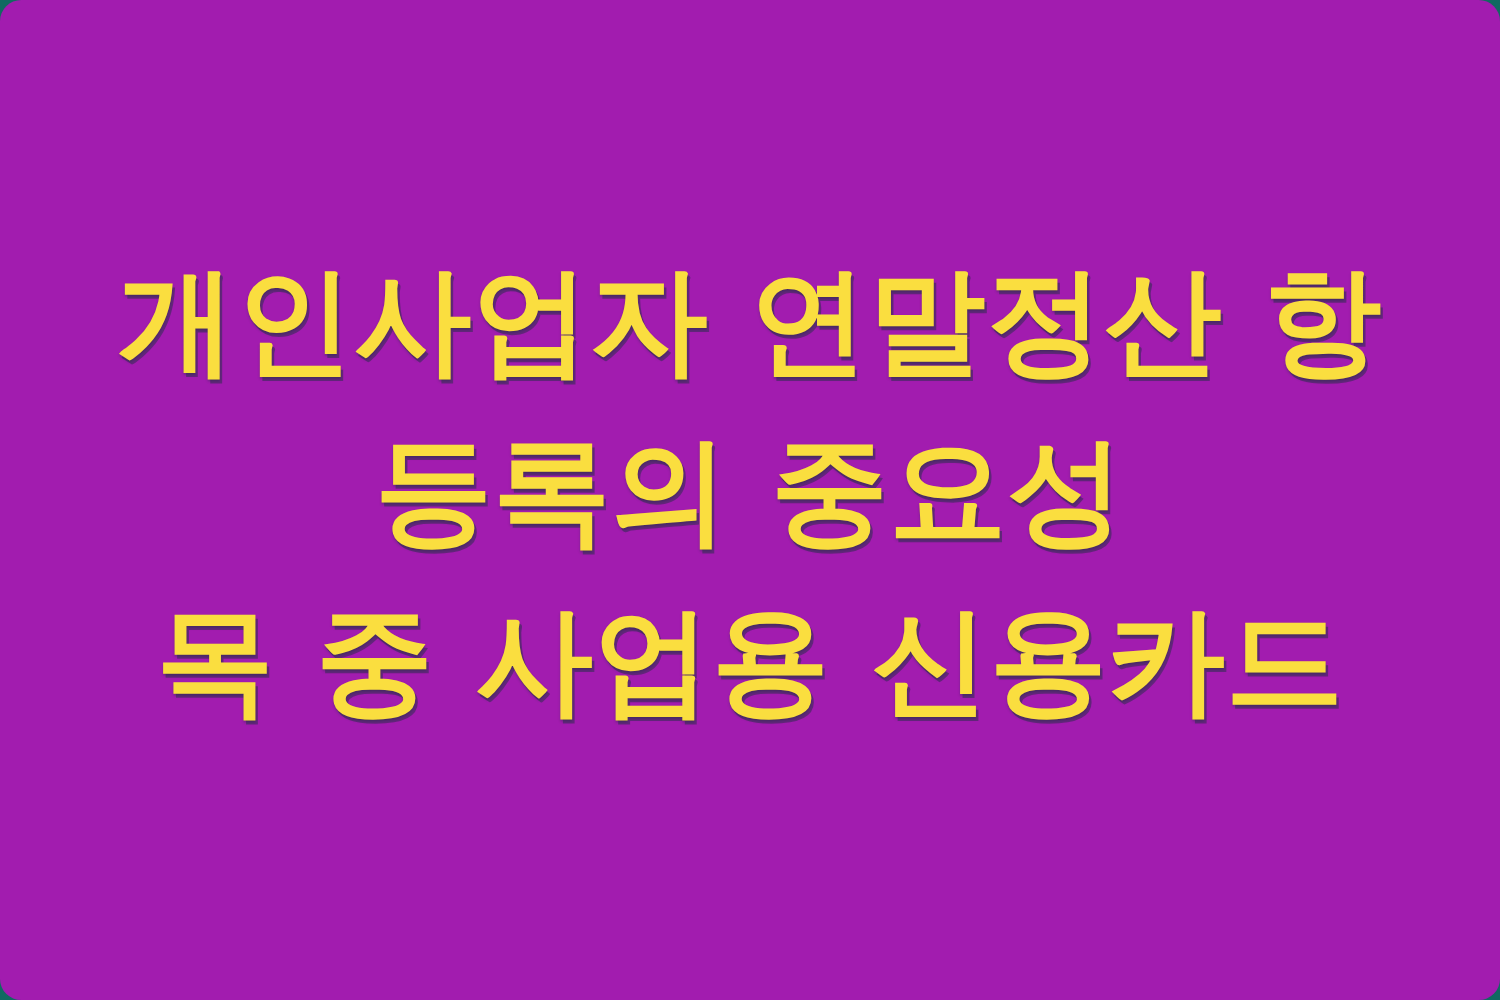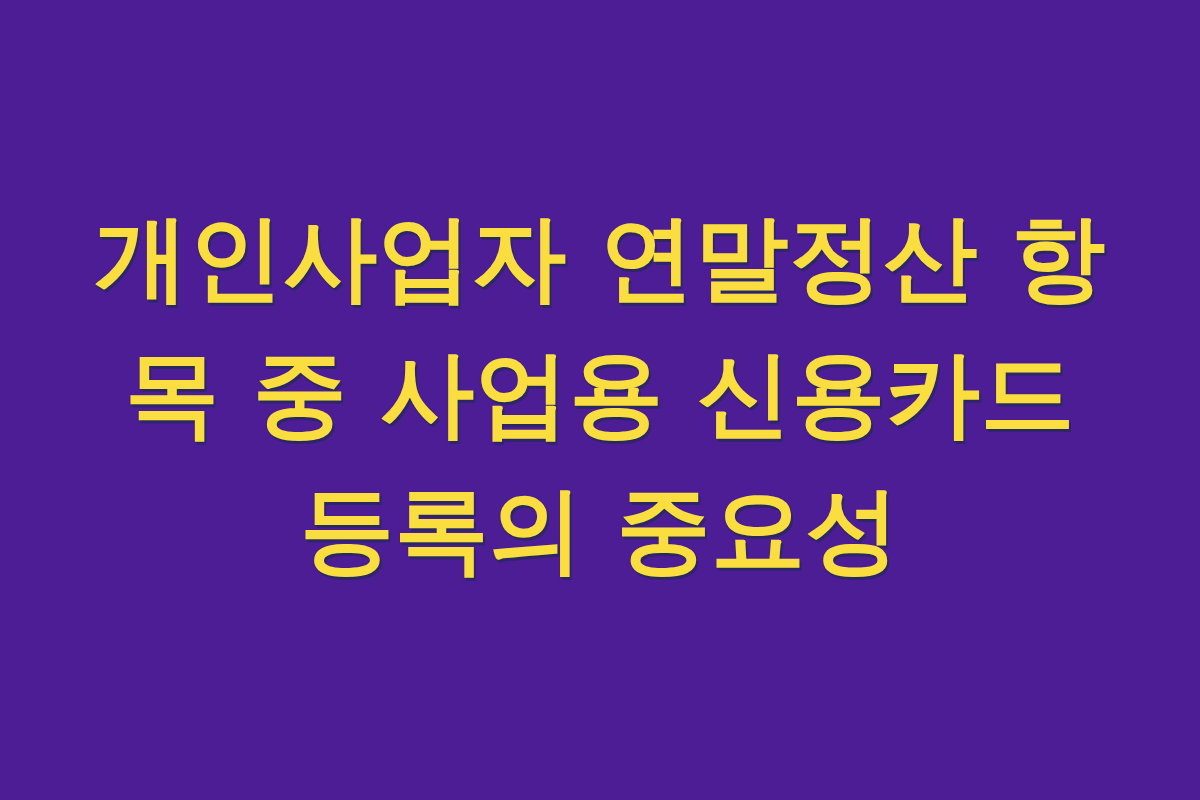--- a/index.html
+++ b/index.html
@@ -46,19 +46,19 @@
   }
 
   #headline .hl-line {
     display: block;
     white-space: pre;
   }
 </style>
 </head>
 <body>
 
-<div id="banner" style="background: #4c1d95;">
+<div id="banner" style="background: #a21caf; border-radius: 17px;">
   <h1 id="headline" style="color: rgb(250, 222, 63);">
     <span class="hl-line">개인사업자 연말정산 항</span>
+    <span class="hl-line">등록의 중요성</span>
     <span class="hl-line">목 중 사업용 신용카드</span>
-    <span class="hl-line">등록의 중요성</span>
   </h1>
 </div>
 
 </body></html>

